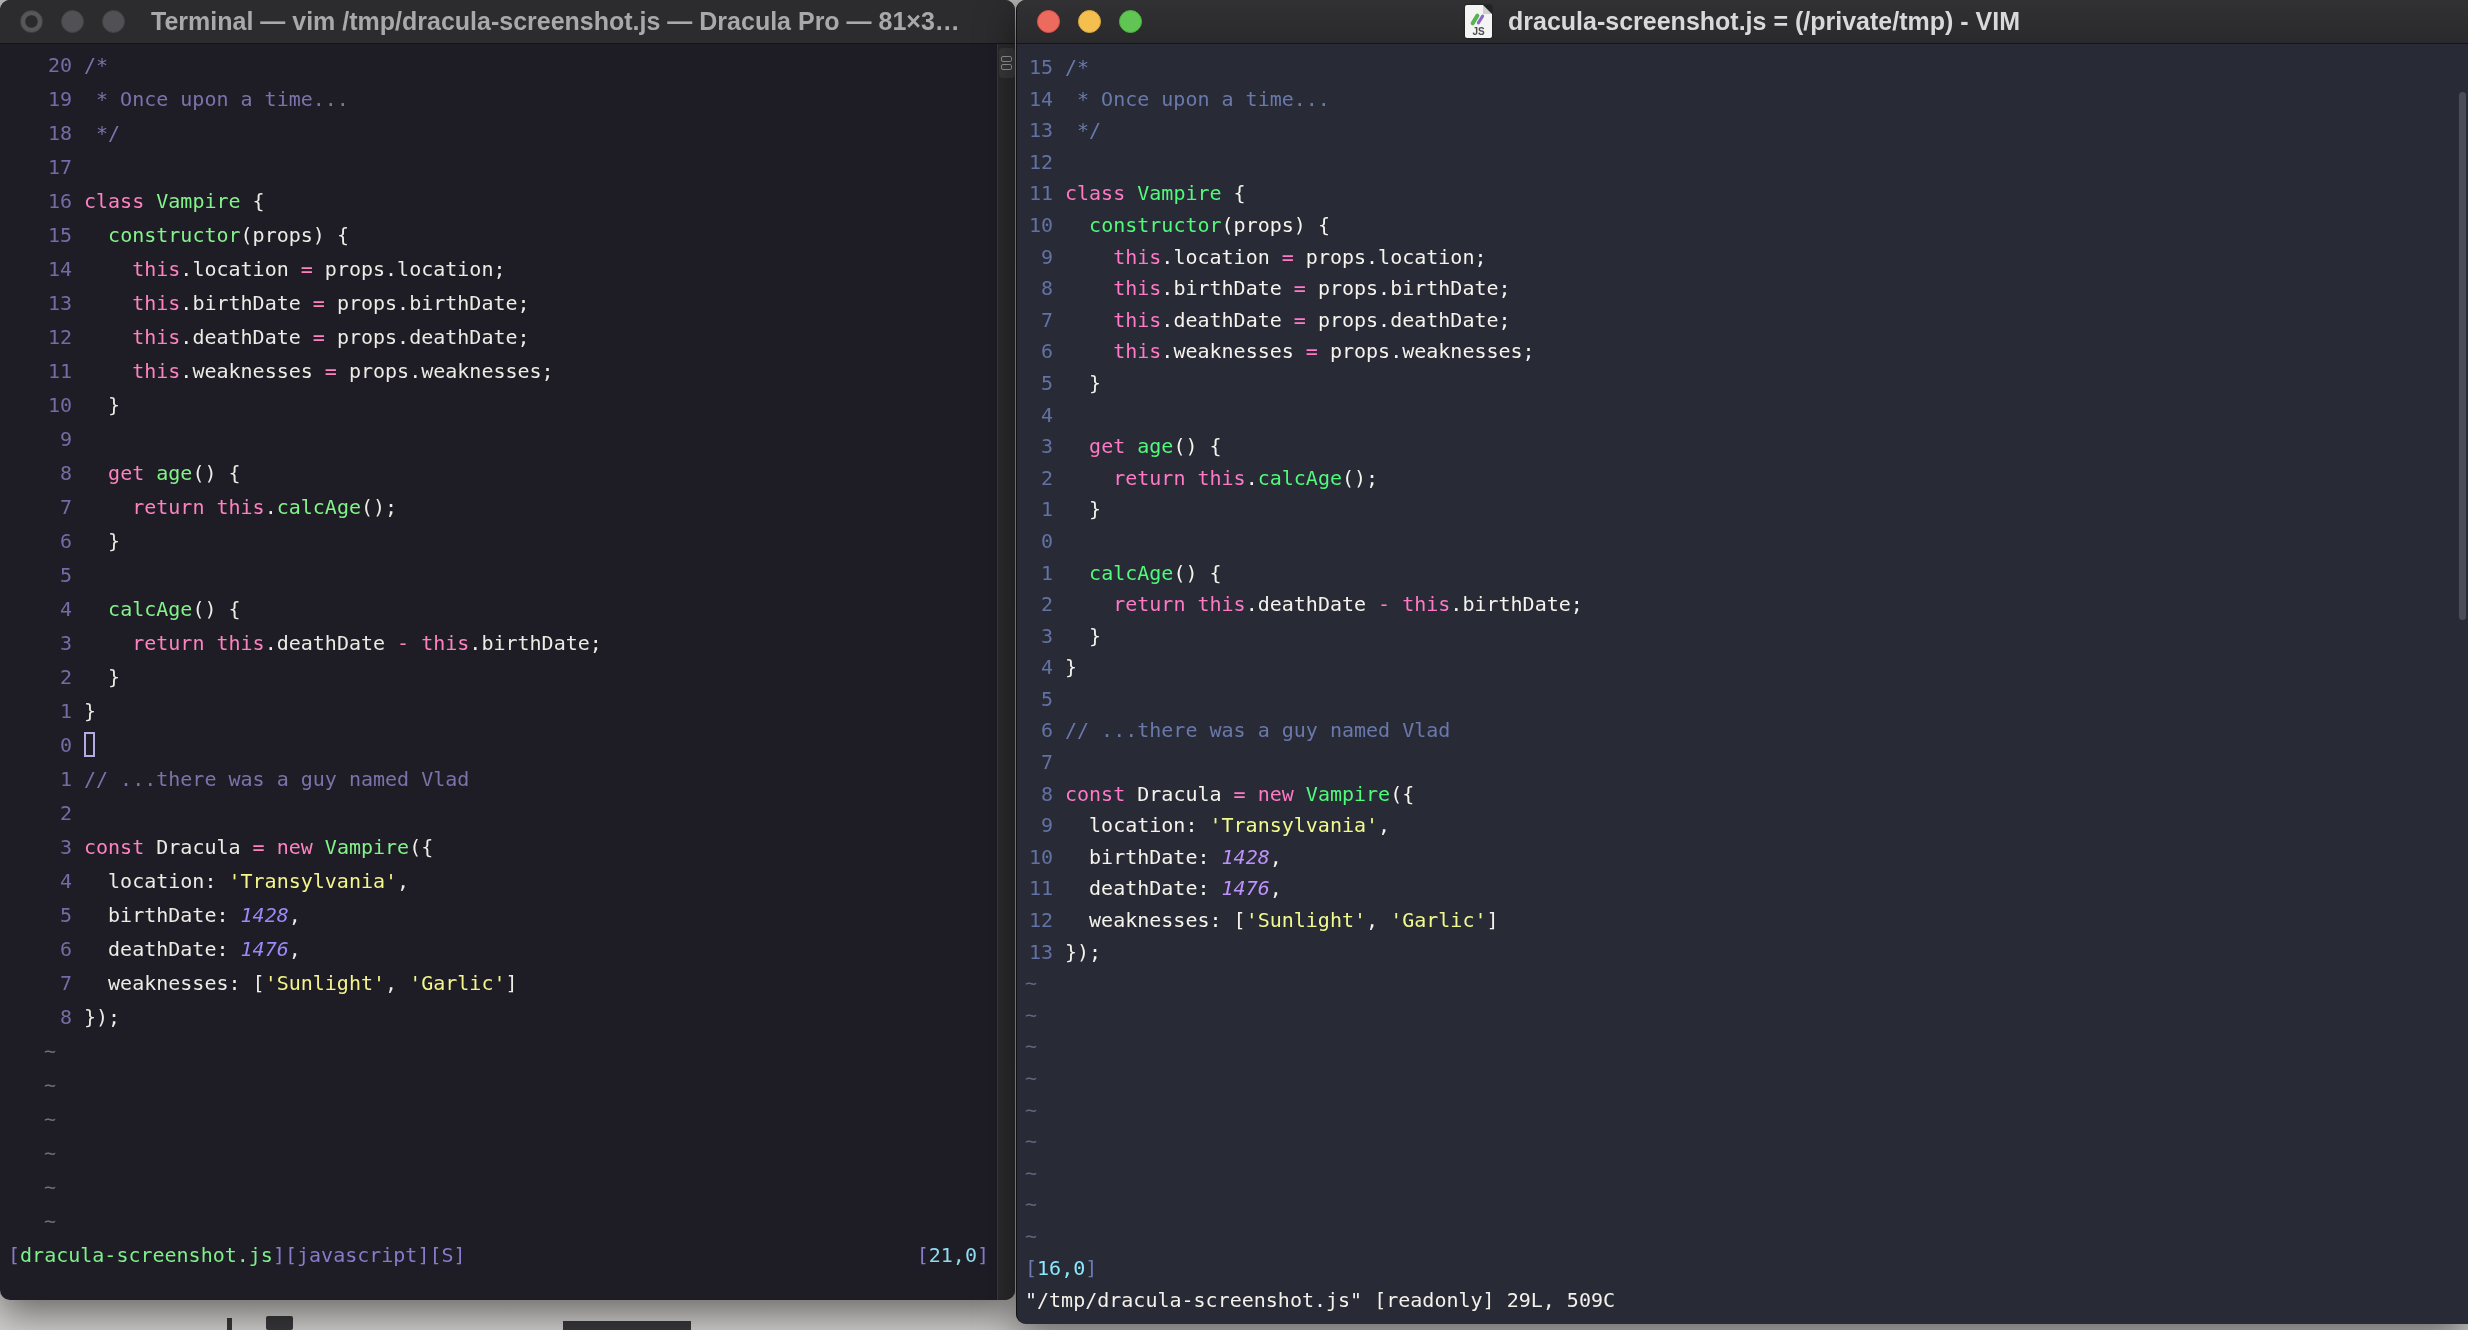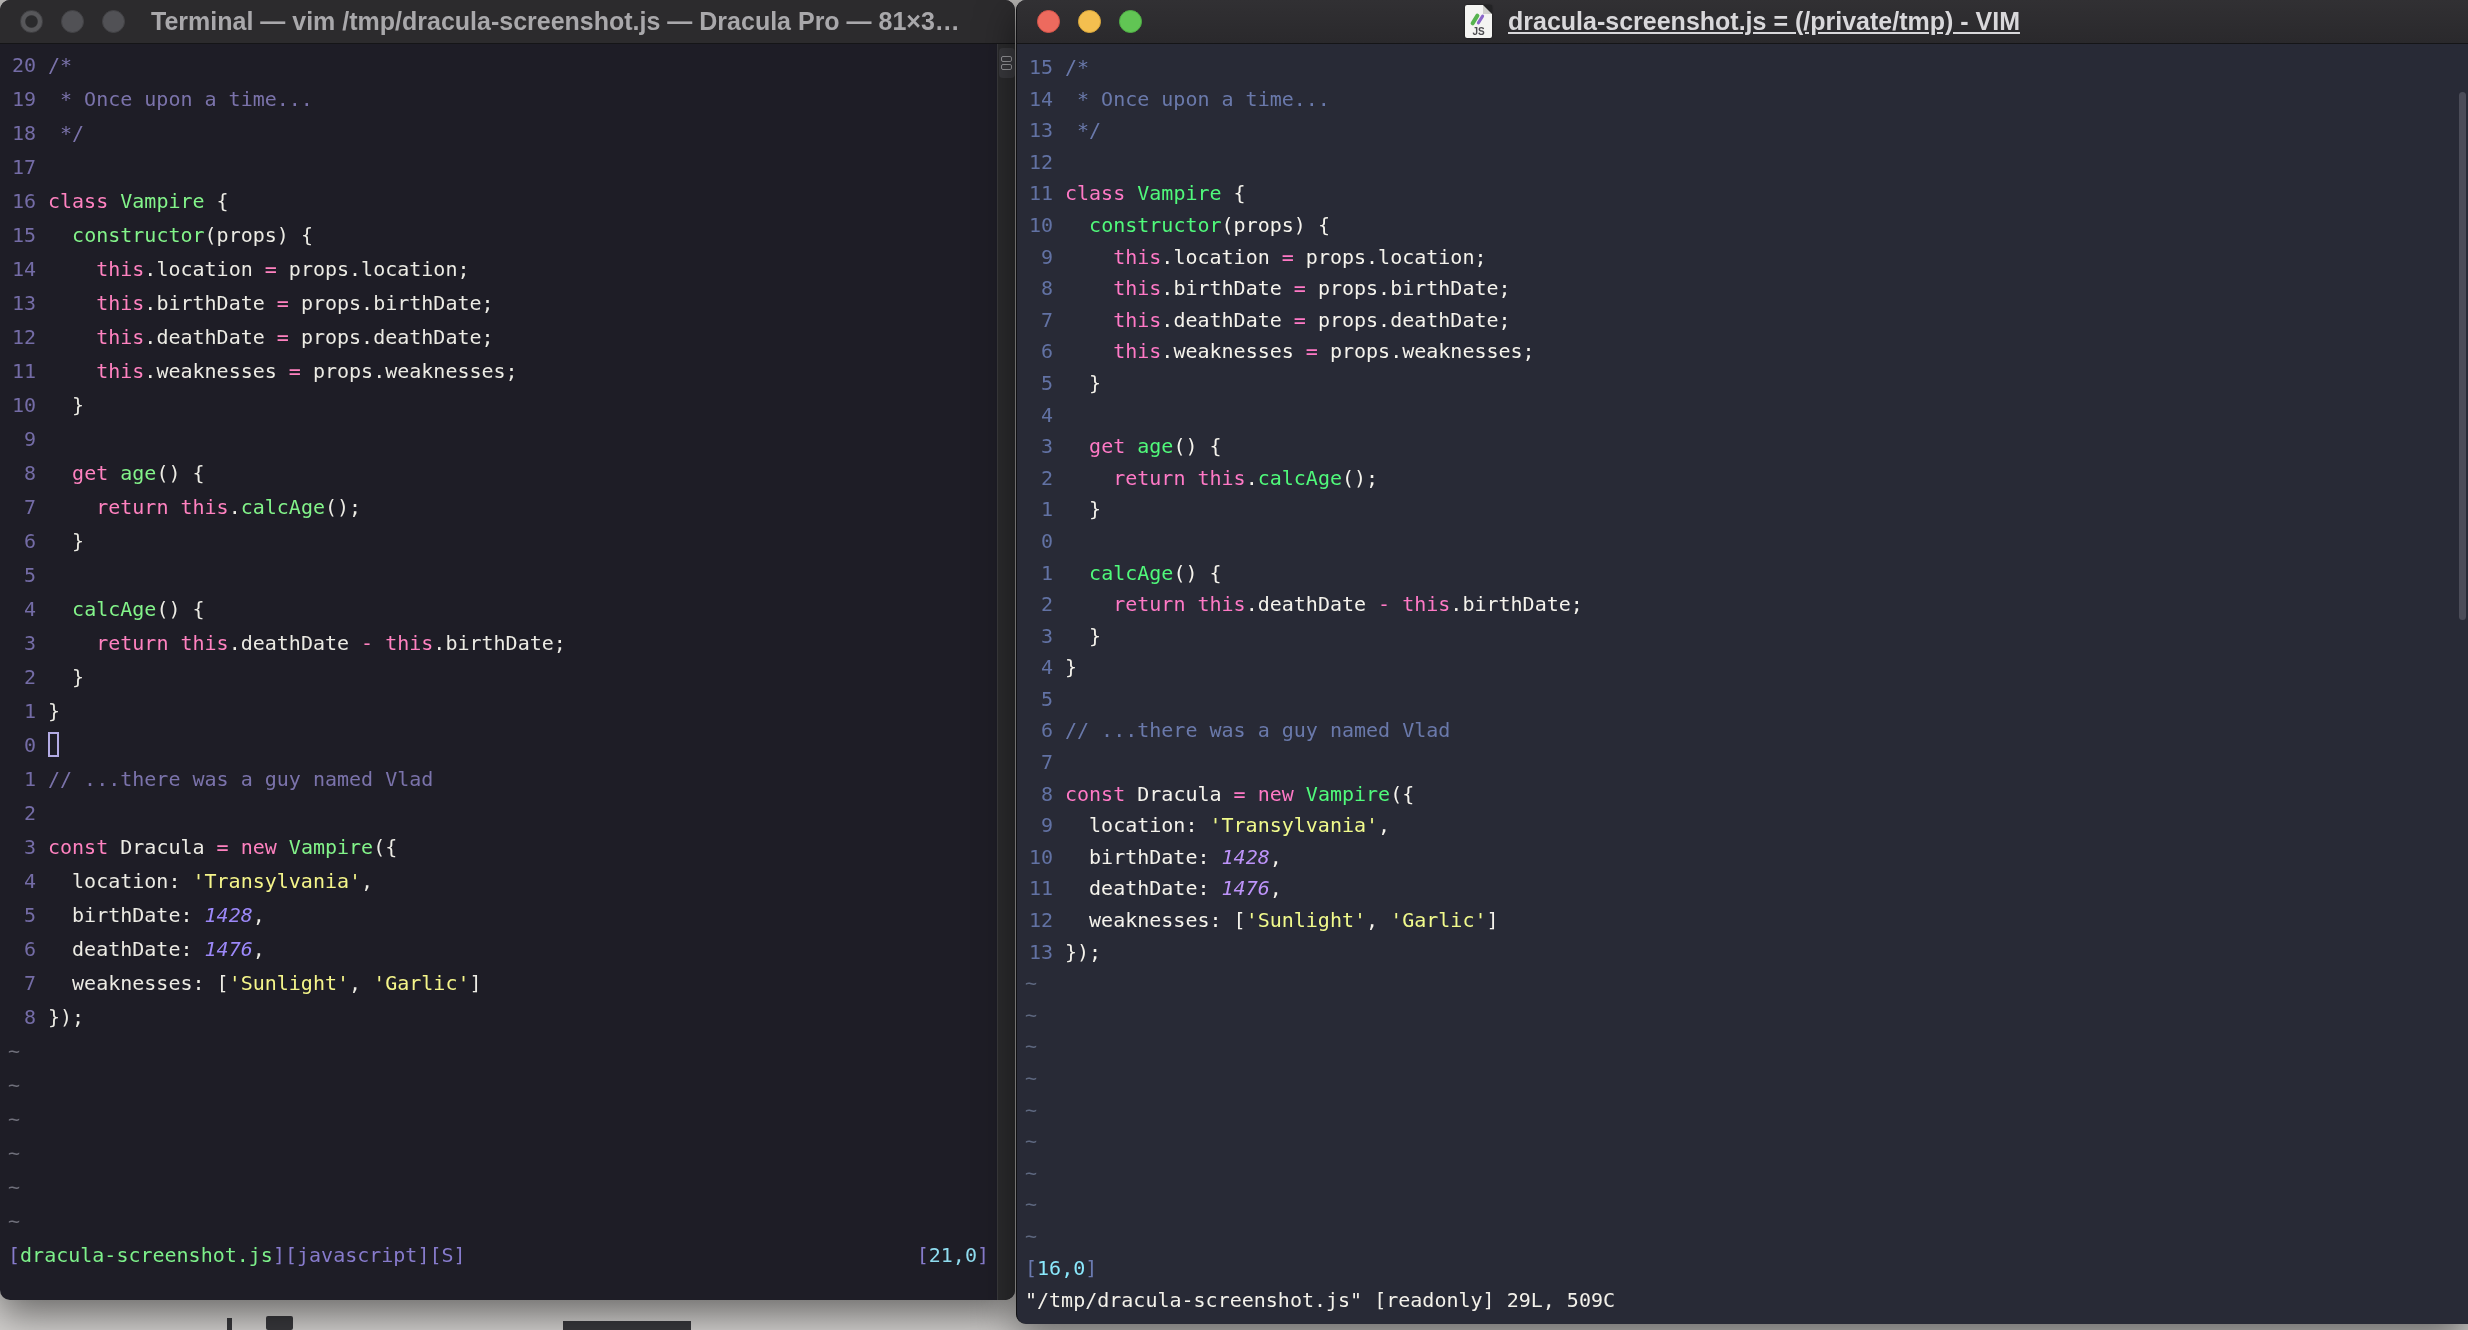--- a/index.html
+++ b/index.html
@@ -51,40 +51,40 @@
     --rowh:31.6px;
   }
   .win-right .titlebar{background:linear-gradient(#313033,#2a292c);}
   .light.l-red{background:#ed6a5e;border:1px solid #d4544a;}
   .light.l-yellow{background:#f4bf4f;border:1px solid #dba93c;}
   .light.l-green{background:#61c554;border:1px solid #4faf45;}
   .win-right .title-wrap{
     position:absolute;left:0;right:0;display:flex;align-items:center;justify-content:center;gap:16px;
     pointer-events:none;
   }
-  .win-right .title-text{color:#d9d8db;text-decoration:underline;}
+  .win-right .title-text{color:#d9d8db;}
   .doc-icon{
     position:relative;width:27px;height:33px;background:#f4f4f2;border-radius:2px;
     box-shadow:0 0 2px rgba(0,0,0,.6);flex:0 0 auto;
   }
   .doc-fold{position:absolute;top:0;right:0;width:0;height:0;
     border-left:9px solid #cfcfcb;border-top:9px solid #232325;}
   .doc-scribble{position:absolute;left:8px;top:8px;width:4px;height:13px;background:#57b34f;transform:rotate(32deg);border-radius:2px;}
   .doc-scribble2{position:absolute;left:14px;top:9px;width:3px;height:11px;background:#8a65c9;transform:rotate(32deg);border-radius:2px;}
   .doc-js{position:absolute;bottom:1px;left:0;right:0;text-align:center;font:700 10px "Liberation Sans",sans-serif;color:#4c4c50;}
   .vim-scroll-thumb{
     position:absolute;right:2px;top:92px;width:7px;height:528px;border-radius:4px;
     background:rgba(150,150,162,.32);
   }
   
   .code{
     position:absolute;left:0;right:20px;padding-left:8px;
     font-family:"DejaVu Sans Mono",monospace;font-size:20px;
   }
-  .win-left .code{top:48px;}
+  .win-left .code{top:48px;margin-left:36px;}
   .win-right .code{top:52px;right:14px;}
   .row{display:flex;height:var(--rowh);line-height:var(--rowh);white-space:pre;}
   .ln{width:28px;text-align:right;color:var(--ln);flex:0 0 auto;}
   .lngap{width:12px;flex:0 0 auto;}
   .txt{white-space:pre;}
   .tilde{color:var(--tl);}
   .seg-n{color:var(--fg);} .seg-c{color:var(--c);} .seg-p{color:var(--p);}
   .seg-g{color:var(--g);} .seg-y{color:var(--y);} .seg-u{color:var(--u);font-style:italic;}
   .seg-sb{color:var(--sb);} .seg-sg{color:var(--sg);} .seg-sc{color:var(--sc);}
   .seg-so{color:var(--so);} .seg-sw{color:var(--sw);}

